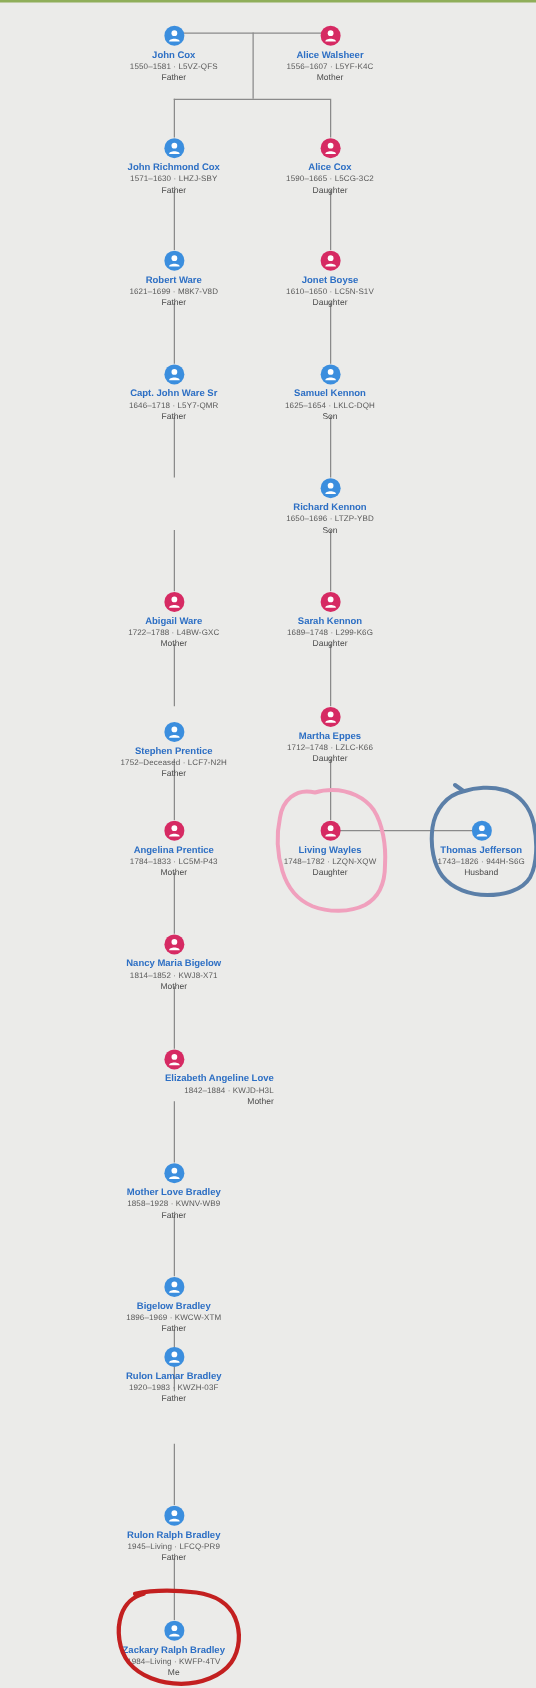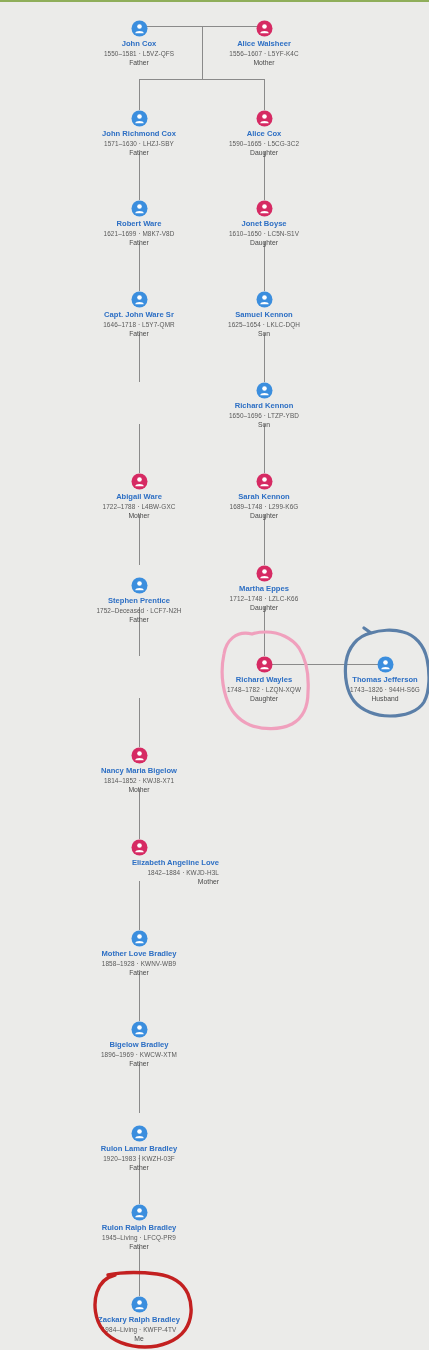--- a/index.html
+++ b/index.html
@@ -259,29 +259,41 @@
         <svg viewBox="0 0 34 34">
           <circle cx="17" cy="17" r="16" fill="#d62a63"></circle>
           <circle cx="17" cy="13" r="4.6" fill="#ffffff"></circle>
           <path d="M8.5 26.5 C8.5 20.5 25.5 20.5 25.5 26.5 Z" fill="#ffffff"></path>
         </svg>
       </span>
       <div class="name">Martha Eppes</div>
       <div class="meta">1712–1748 · LZLC-K66</div>
       <div class="rel">Daughter</div>
     </div>
+    <div class="node" style="left: 139px; top: 656px;">
+      <span class="avatar">
+        <svg viewBox="0 0 34 34">
+          <circle cx="17" cy="17" r="16" fill="#d62a63"></circle>
+          <circle cx="17" cy="13" r="4.6" fill="#ffffff"></circle>
+          <path d="M8.5 26.5 C8.5 20.5 25.5 20.5 25.5 26.5 Z" fill="#ffffff"></path>
+        </svg>
+      </span>
+      <div class="name">Angelina Prentice</div>
+      <div class="meta">1784–1833 · LC5M-P43</div>
+      <div class="rel">Mother</div>
+    </div>
     <div class="node" style="left: 264px; top: 656px;">
       <span class="avatar">
         <svg viewBox="0 0 34 34">
           <circle cx="17" cy="17" r="16" fill="#d62a63"></circle>
           <circle cx="17" cy="13" r="4.6" fill="#ffffff"></circle>
           <path d="M8.5 26.5 C8.5 20.5 25.5 20.5 25.5 26.5 Z" fill="#ffffff"></path>
         </svg>
       </span>
-      <div class="name">Richard Wayles</div>
+      <div class="name">Living Wayles</div>
       <div class="meta">1748–1782 · LZQN-XQW</div>
       <div class="rel">Daughter</div>
     </div>
     <div class="node" style="left: 385px; top: 656px;">
       <span class="avatar">
         <svg viewBox="0 0 34 34">
           <circle cx="17" cy="17" r="16" fill="#3b8ede"></circle>
           <circle cx="17" cy="13" r="4.6" fill="#ffffff"></circle>
           <path d="M8.5 26.5 C8.5 20.5 25.5 20.5 25.5 26.5 Z" fill="#ffffff"></path>
         </svg>
@@ -331,21 +343,21 @@
         <svg viewBox="0 0 34 34">
           <circle cx="17" cy="17" r="16" fill="#3b8ede"></circle>
           <circle cx="17" cy="13" r="4.6" fill="#ffffff"></circle>
           <path d="M8.5 26.5 C8.5 20.5 25.5 20.5 25.5 26.5 Z" fill="#ffffff"></path>
         </svg>
       </span>
       <div class="name">Bigelow Bradley</div>
       <div class="meta">1896–1969 · KWCW-XTM</div>
       <div class="rel">Father</div>
     </div>
-    <div class="node" style="left: 139px; top: 1125px;">
+    <div class="node" style="left: 139px; top: 1077px;">
       <span class="avatar">
         <svg viewBox="0 0 34 34">
           <circle cx="17" cy="17" r="16" fill="#3b8ede"></circle>
           <circle cx="17" cy="13" r="4.6" fill="#ffffff"></circle>
           <path d="M8.5 26.5 C8.5 20.5 25.5 20.5 25.5 26.5 Z" fill="#ffffff"></path>
         </svg>
       </span>
       <div class="name">Rulon Lamar Bradley</div>
       <div class="meta">1920–1983 · KWZH-03F</div>
       <div class="rel">Father</div>

